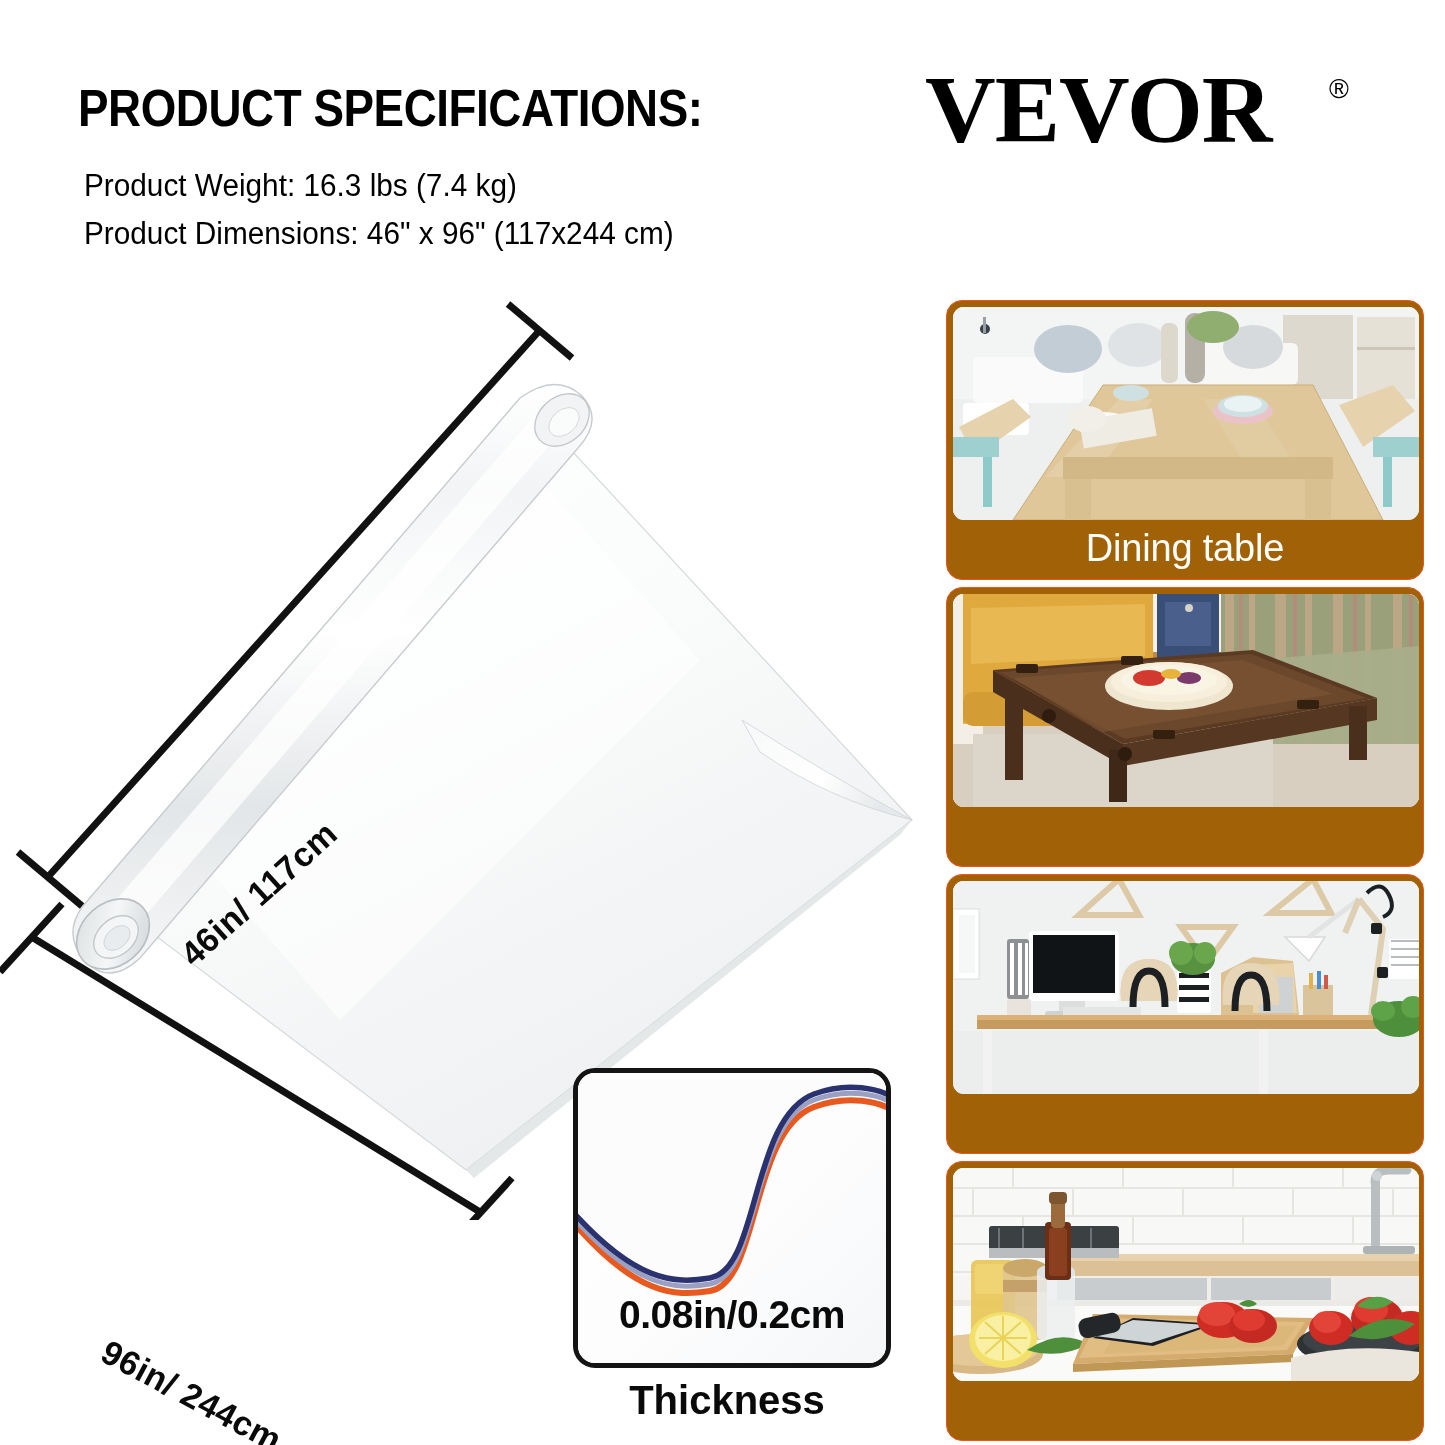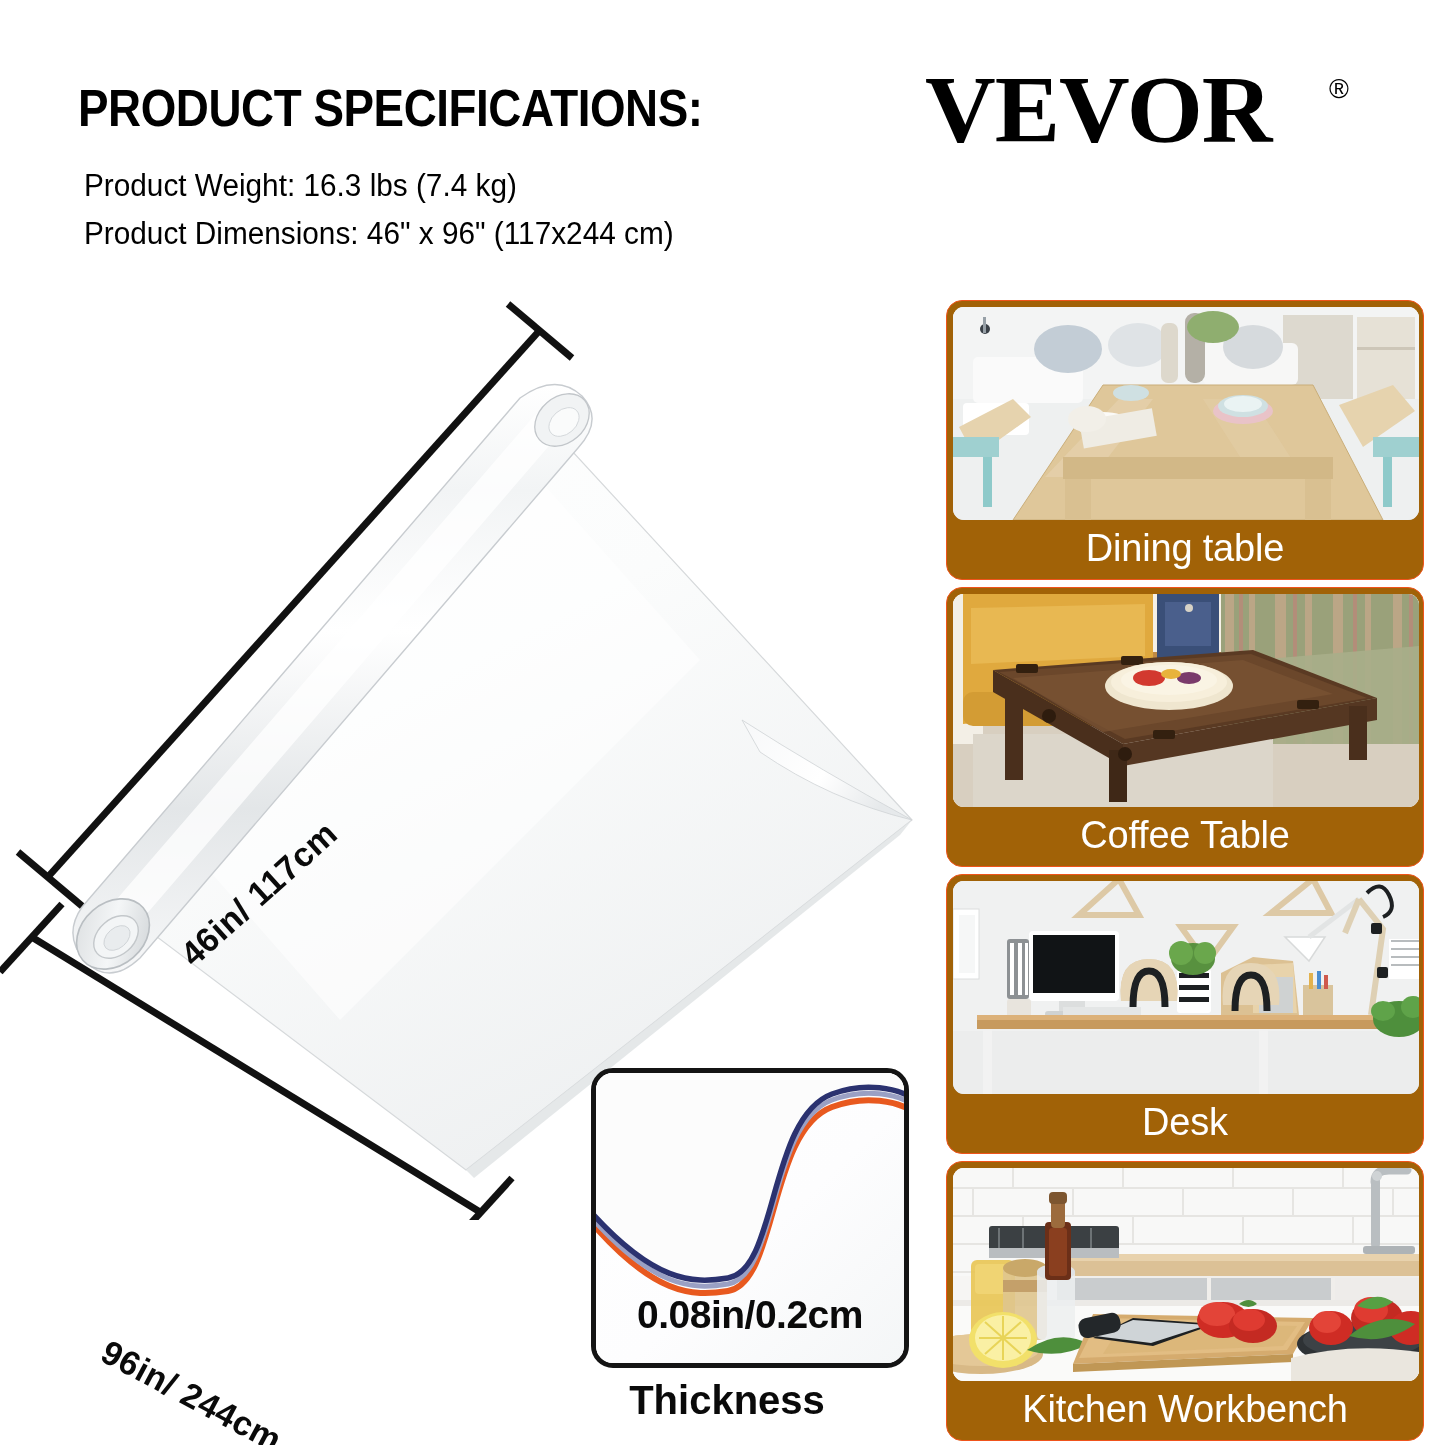--- a/index.html
+++ b/index.html
@@ -108,21 +108,20 @@
   .thick-box {
     position: absolute;
     left: 573px;
     top: 1068px;
     width: 318px;
     height: 300px;
     border: 5px solid #141414;
     border-radius: 22px;
     background: #ffffff;
     overflow: hidden;
-    margin-left: 18px;
   }
   .thick-curve { position: absolute; left: 0; top: 0; }
   .thick-value {
     position: absolute;
     left: 0;
     right: 0;
     bottom: 26px;
     text-align: center;
     font-size: 39px;
     font-weight: bold;
@@ -395,21 +394,20 @@
           <circle cx="96" cy="122" r="7" fill="#2e1c0e"></circle>
           <circle cx="172" cy="160" r="7" fill="#2e1c0e"></circle>
           <ellipse cx="216" cy="92" rx="64" ry="24" fill="#efe6cf"></ellipse>
           <ellipse cx="216" cy="88" rx="58" ry="20" fill="#f7efdb"></ellipse>
           <ellipse cx="216" cy="86" rx="48" ry="15" fill="#faf4e4"></ellipse>
           <ellipse cx="196" cy="84" rx="16" ry="8" fill="#d2392f"></ellipse>
           <ellipse cx="236" cy="84" rx="12" ry="6" fill="#7a3a6b"></ellipse>
           <ellipse cx="218" cy="80" rx="10" ry="5" fill="#e8b33b"></ellipse>
         </svg>
       </div>
-      <div class="card-caption">Coffee Table</div>
     </div>
 
     <div class="card">
       <div class="card-photo">
         <svg width="466" height="213" viewBox="0 0 466 213">
           <rect width="466" height="213" fill="#eceded"></rect>
           <rect x="0" y="0" width="466" height="150" fill="#f0f1f1"></rect>
           <g fill="none" stroke="#ddc9a6" stroke-width="6">
             <path d="M 126 34 L 166 -2 L 186 34 Z"></path>
             <path d="M 228 46 L 280 46 L 254 82 Z"></path>
@@ -467,21 +465,20 @@
           <ellipse cx="446" cy="138" rx="26" ry="18" fill="#4e8f3c"></ellipse>
           <ellipse cx="430" cy="130" rx="12" ry="10" fill="#5fa349"></ellipse>
           <ellipse cx="460" cy="126" rx="12" ry="11" fill="#5fa349"></ellipse>
           <path d="M 168 120 q -4 -42 28 -42 q 32 0 28 42 Z" fill="#ddc9a6"></path>
           <path d="M 168 120 q -4 -42 28 -42 q 32 0 28 42 Z" fill="#e6d5b6"></path>
           <path d="M 180 126 q 0 -36 16 -36 q 16 0 16 36" stroke="#1d2022" stroke-width="7" fill="none"></path>
           <path d="M 270 124 q -4 -42 28 -42 q 32 0 28 42 Z" fill="#e6d5b6"></path>
           <path d="M 282 130 q 0 -36 16 -36 q 16 0 16 36" stroke="#1d2022" stroke-width="7" fill="none"></path>
         </svg>
       </div>
-      <div class="card-caption">Desk</div>
     </div>
 
     <div class="card">
       <div class="card-photo">
         <svg width="466" height="213" viewBox="0 0 466 213">
           <rect width="466" height="213" fill="#f6f5f3"></rect>
           <rect x="0" y="0" width="466" height="108" fill="#f8f8f7"></rect>
           <g stroke="#e6e5e2" stroke-width="2" fill="none">
             <path d="M 0 20 L 466 20"></path>
               <path d="M 0 48 L 466 48"></path>
@@ -560,17 +557,16 @@
           <ellipse cx="378" cy="160" rx="22" ry="17" fill="#cf2c24"></ellipse>
           <ellipse cx="374" cy="154" rx="14" ry="11" fill="#e34438"></ellipse>
           <ellipse cx="424" cy="150" rx="26" ry="20" fill="#c42a22"></ellipse>
           <ellipse cx="418" cy="142" rx="17" ry="13" fill="#df3b31"></ellipse>
           <ellipse cx="458" cy="160" rx="22" ry="17" fill="#cf2c24"></ellipse>
           <path d="M 396 168 q 32 -26 66 -12 q -30 22 -66 12 Z" fill="#4e8f3c"></path>
           <path d="M 404 138 q 18 -16 36 -4 q -16 12 -36 4 Z" fill="#57a043"></path>
           <path d="M 338 190 q 60 -16 128 -6 l 0 29 l -128 0 Z" fill="#eae6de"></path>
         </svg>
       </div>
-      <div class="card-caption">Kitchen Workbench</div>
     </div>
 
   </div>
 </div>
 
 </body></html>

